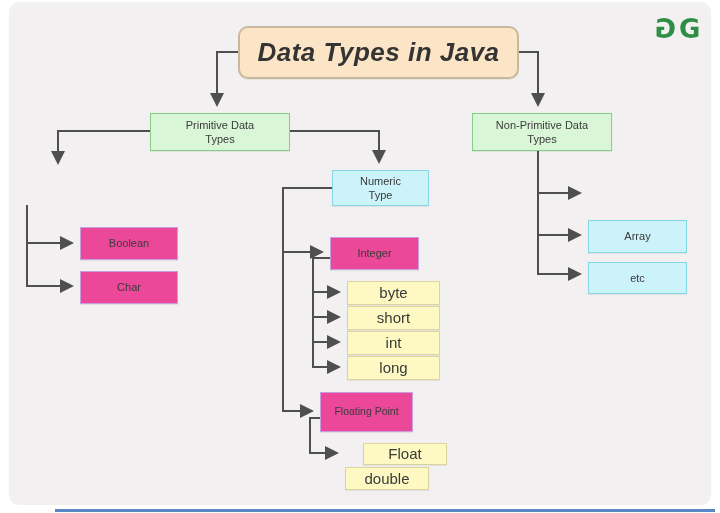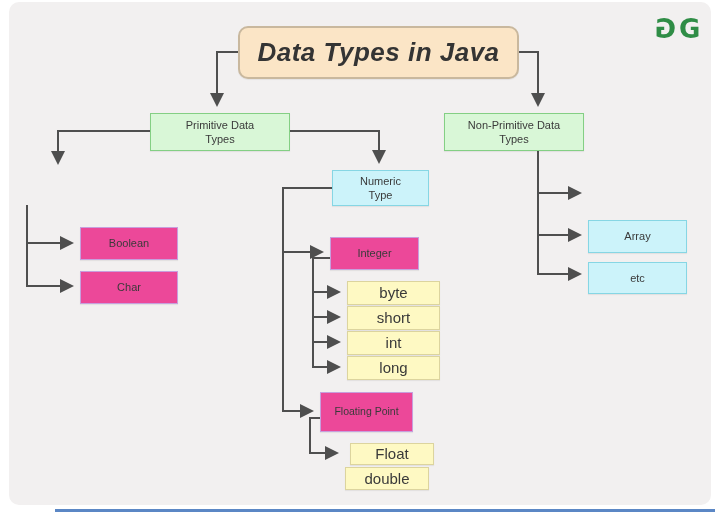--- a/index.html
+++ b/index.html
@@ -76,21 +76,21 @@
     </g>
   </svg>
 
   <div class="node root" style="left:238px;top:26px;width:277px;height:49px">
     <span class="lbl">Data Types in Java</span>
   </div>
 
   <div class="node green" style="left:150px;top:113px;width:138px;height:36px">
     <span class="lbl" style="max-width:100px">Primitive Data Types</span>
   </div>
-  <div class="node green" style="left:444px;top:113px;width:138px;height:36px">
+  <div class="node green" style="left:472px;top:113px;width:138px;height:36px">
     <span class="lbl" style="max-width:112px">Non-Primitive Data Types</span>
   </div>
 
   <div class="node cyan" style="left:332px;top:170px;width:95px;height:34px">
     <span class="lbl" style="max-width:55px">Numeric Type</span>
   </div>
 
   <div class="node purple" style="left:80px;top:227px;width:96px;height:31px">
     <span class="lbl">Boolean</span>
   </div>
@@ -110,21 +110,21 @@
   <div class="node yellow" style="left:347px;top:331px;width:91px;height:22px">
     <span class="lbl">int</span>
   </div>
   <div class="node yellow" style="left:347px;top:356px;width:91px;height:22px">
     <span class="lbl">long</span>
   </div>
 
   <div class="node purple" style="left:320px;top:392px;width:91px;height:38px">
     <span class="lbl" style="font-size:10.5px">Floating Point</span>
   </div>
-  <div class="node yellow" style="left:350px;top:443px;width:82px;height:20px">
+  <div class="node yellow" style="left:363px;top:443px;width:82px;height:20px">
     <span class="lbl">Float</span>
   </div>
   <div class="node yellow" style="left:345px;top:467px;width:82px;height:21px">
     <span class="lbl">double</span>
   </div>
 
   <div class="node cyan" style="left:588px;top:220px;width:97px;height:31px">
     <span class="lbl">Array</span>
   </div>
   <div class="node cyan" style="left:588px;top:262px;width:97px;height:30px">

